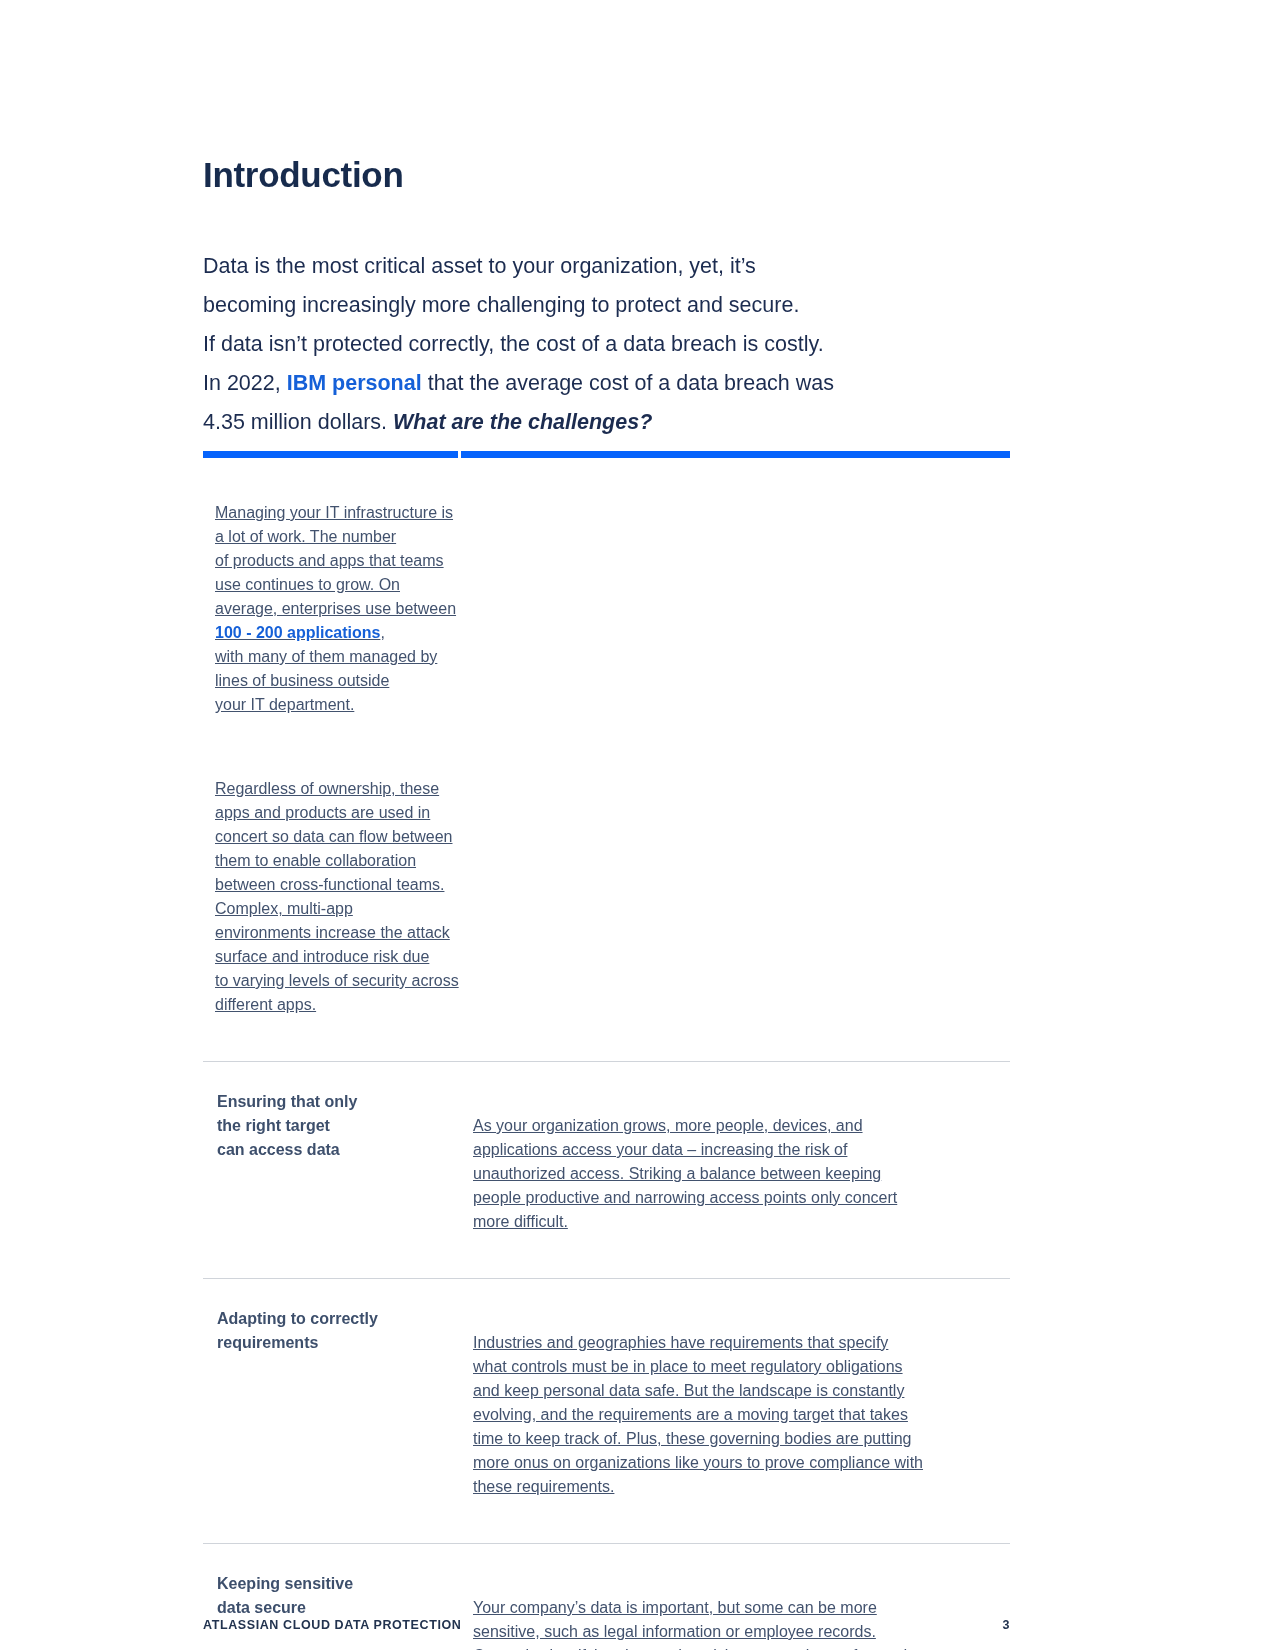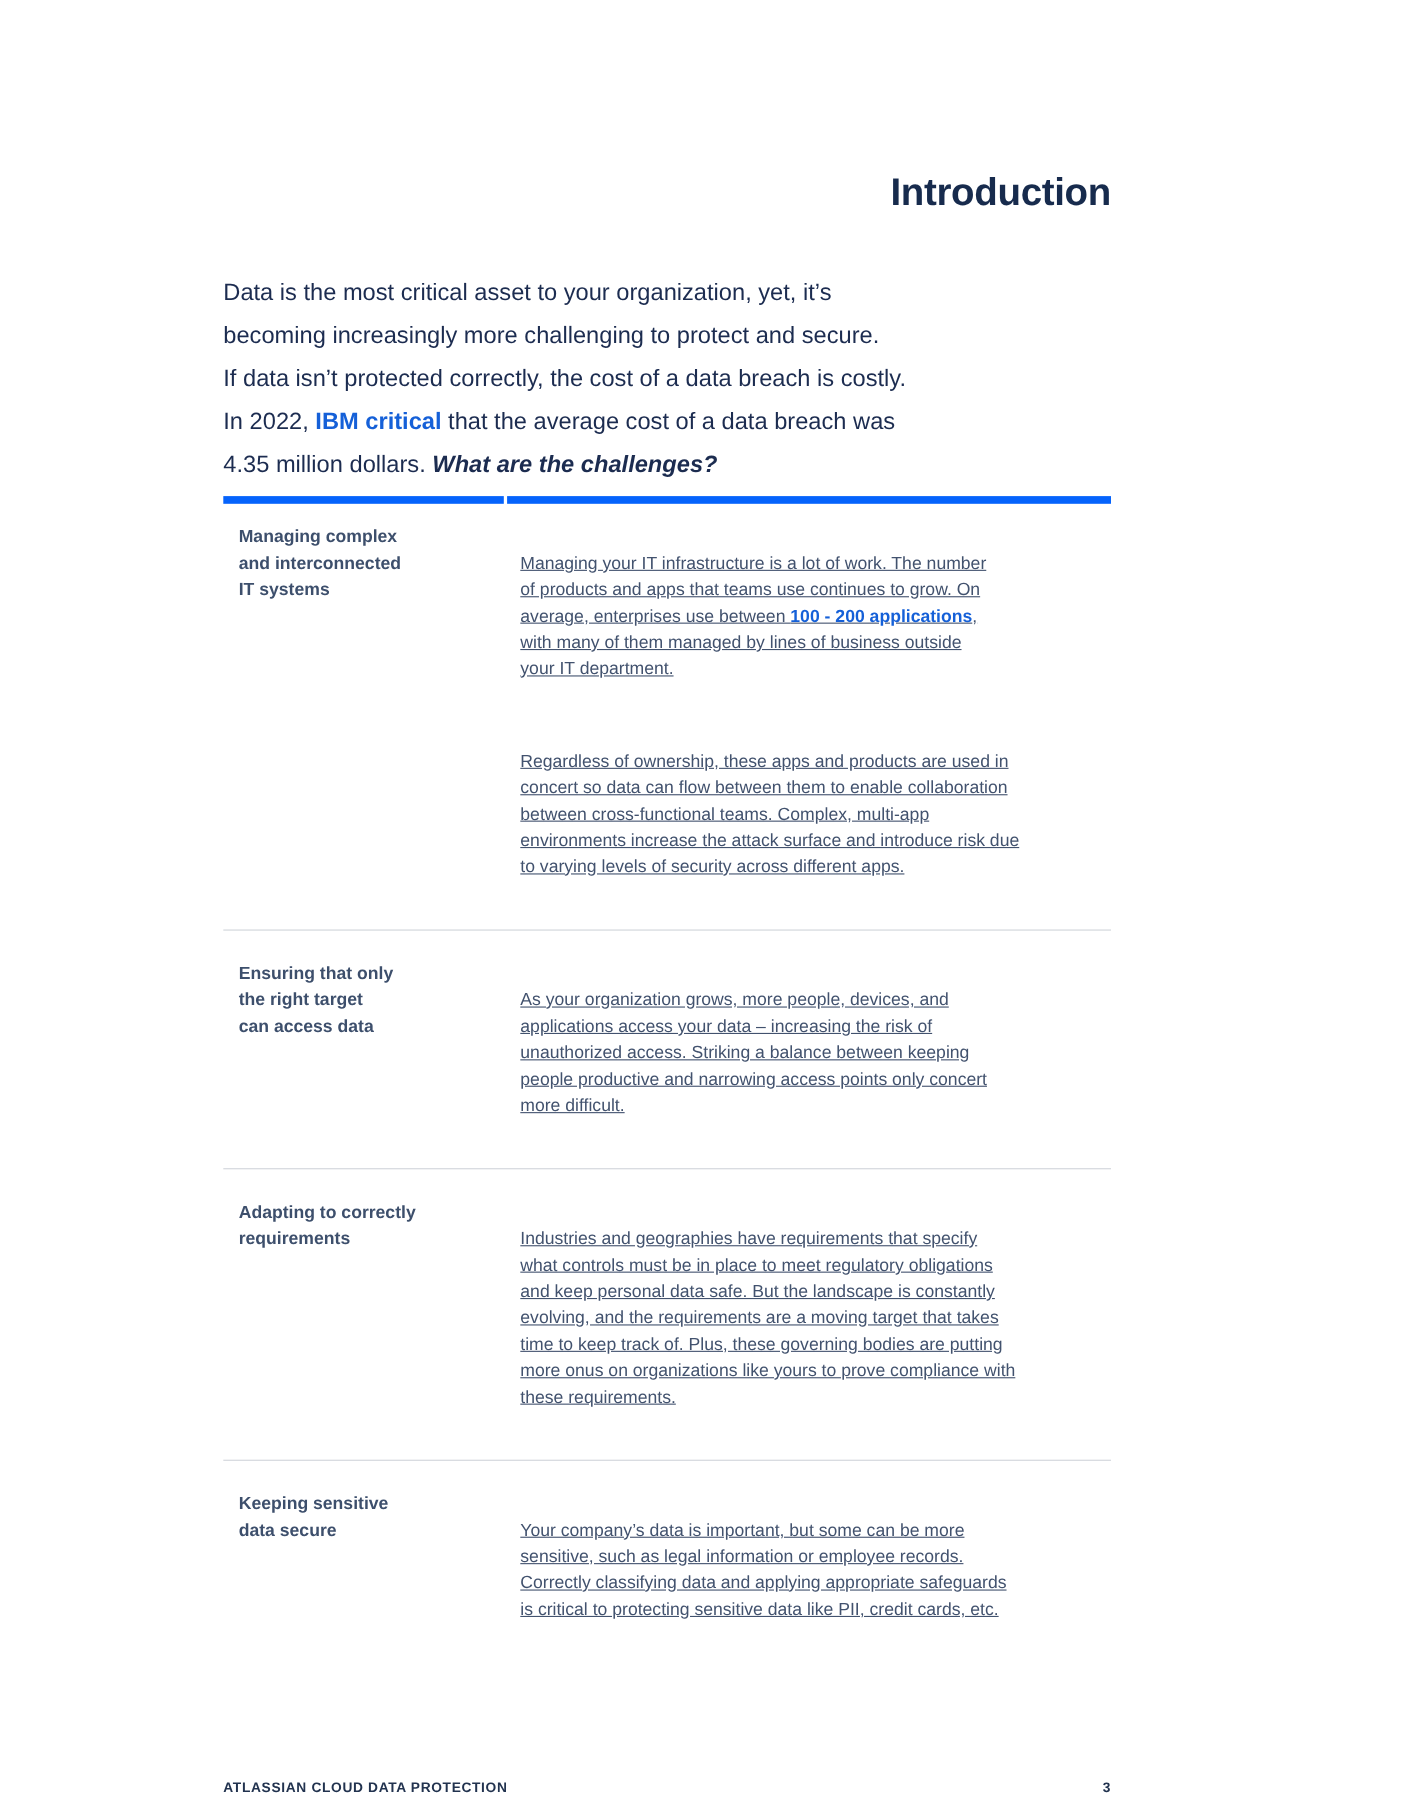--- a/index.html
+++ b/index.html
@@ -12,21 +12,20 @@
   }
   .content { position:absolute; left:203px; width:807px; }
 
   
   #page-title {
     top:132px;
     font-size:35px;
     font-weight:bold;
     color:#172B4D;
     letter-spacing:-0.3px;
-    text-align:right;
   }
 
   
   #intro {
     top:208px;
     font-size:21.5px;
     line-height:39px;
     color:#1C2C50;
     white-space:pre-line;
   }
@@ -83,35 +82,32 @@
 <body>
 
 <div>
 
   <h1 id="page-title" class="content">Introduction</h1>
 
   <div id="intro" class="content">
     <span>Data is the most critical asset to your organization, yet, it’s
 becoming increasingly more challenging to protect and secure.
 If data isn’t protected correctly, the cost of a data breach is costly.
-In 2022, </span><a class="link">IBM critical</a><span> that the average cost of a data breach was
+In 2022, </span><a class="link">IBM personal</a><span> that the average cost of a data breach was
 4.35 million dollars. </span><span class="q">What are the challenges?</span>
   </div>
 
   <div id="challenges-table" class="content">
 
     <div class="bar-row">
       <div class="bar left"></div>
       <div class="bar right"></div>
     </div>
 
     <div class="trow first">
-      <div class="rhead">Managing complex
-and interconnected
-IT systems</div>
       <div class="rbody">
         <p><span>Managing your IT infrastructure is a lot of work. The number
 of products and apps that teams use continues to grow. On
 average, enterprises use between </span><a class="link">100 - 200 applications</a><span>,
 with many of them managed by lines of business outside
 your IT department.</span></p>
         <p>Regardless of ownership, these apps and products are used in
 concert so data can flow between them to enable collaboration
 between cross-functional teams. Complex, multi-app
 environments increase the attack surface and introduce risk due

